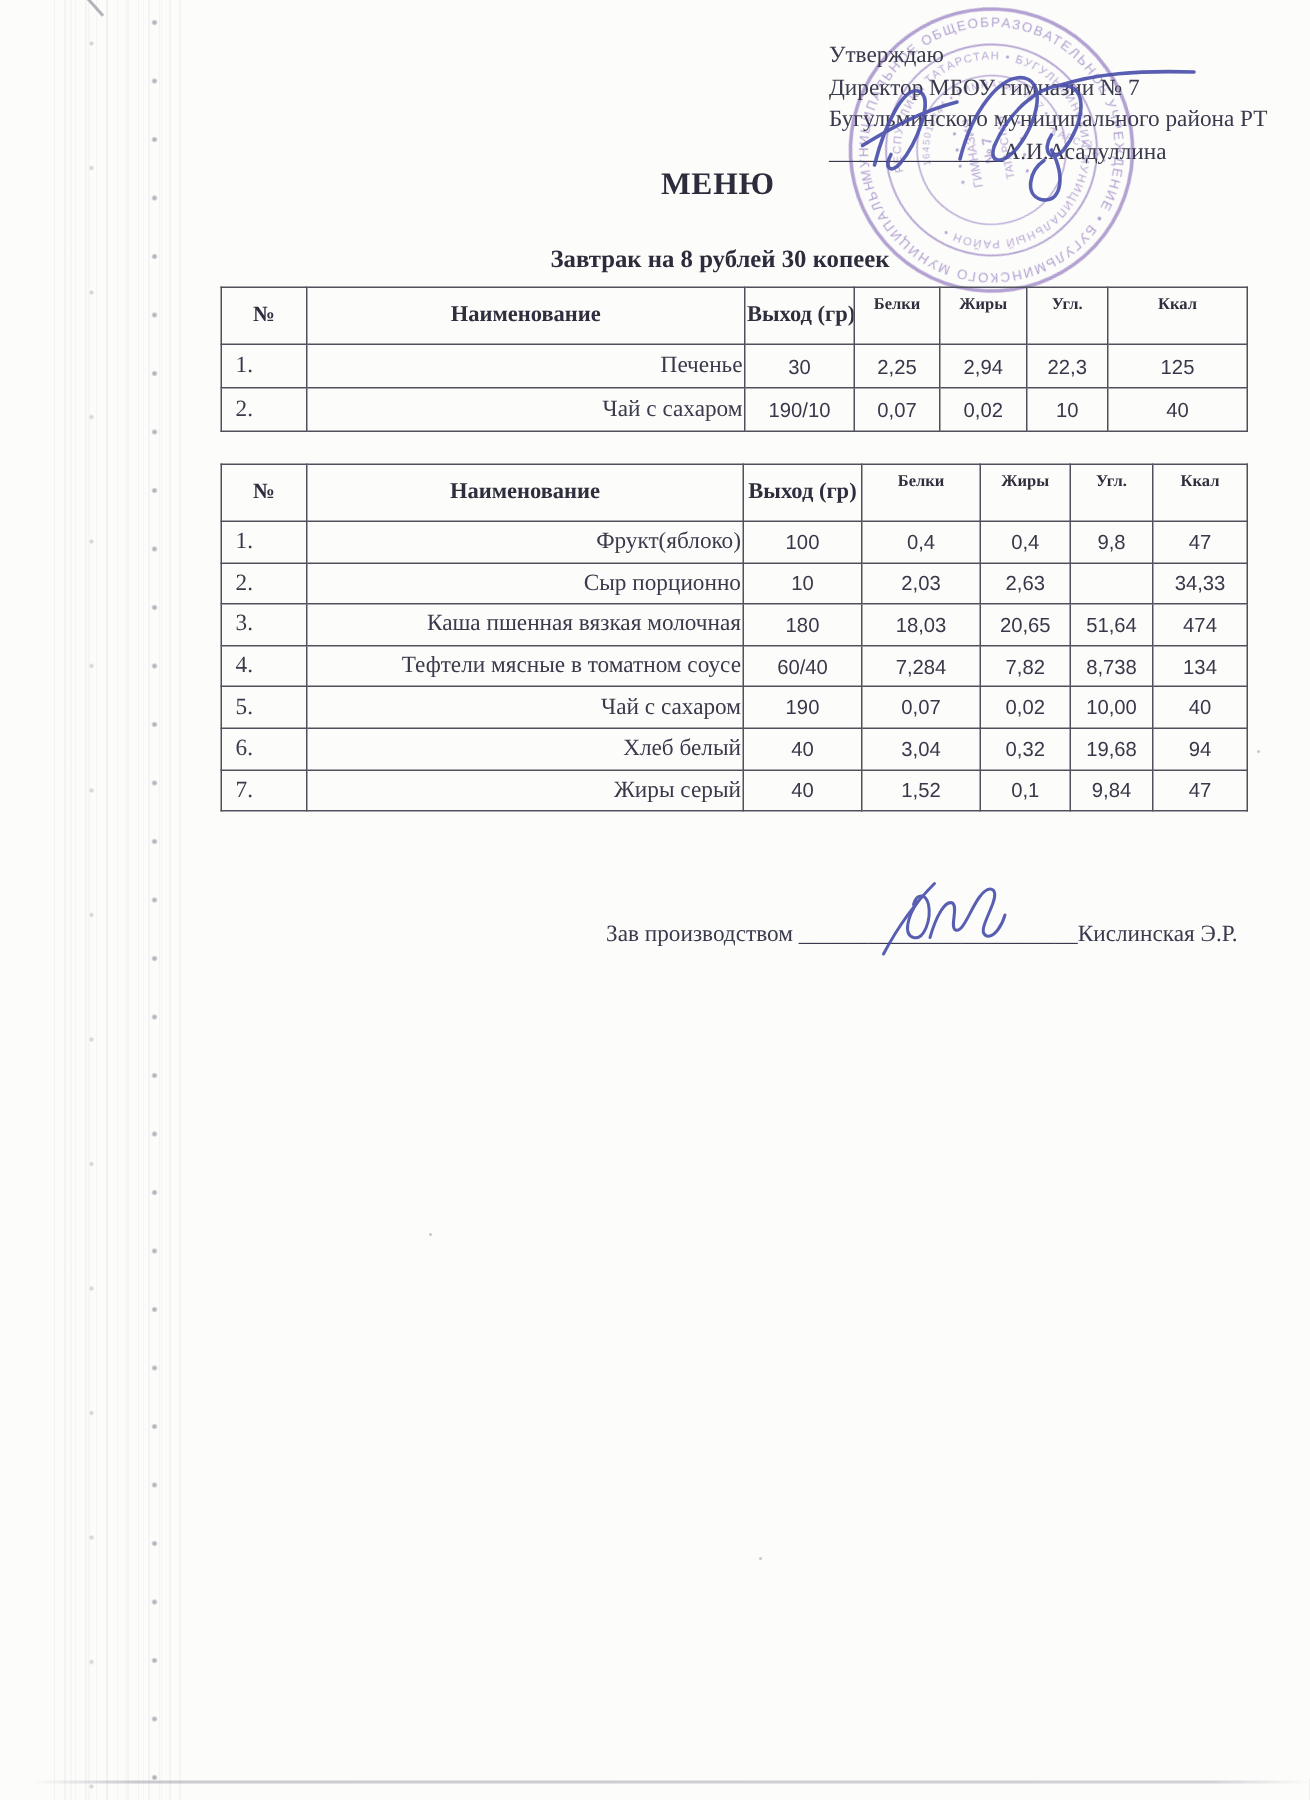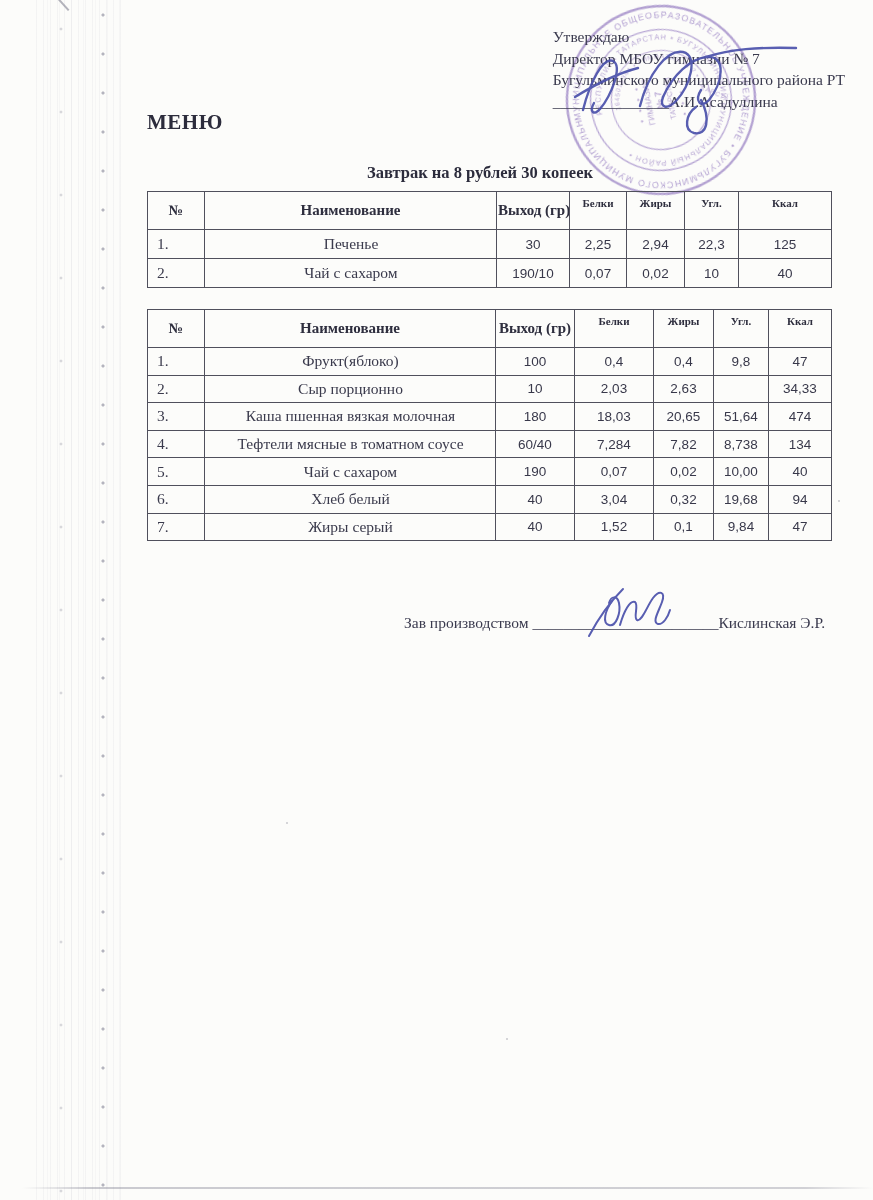--- a/index.html
+++ b/index.html
@@ -37,21 +37,21 @@
   .speck{position:absolute;width:2px;height:2px;border-radius:50%;background:rgba(100,100,120,.35);}
 
   
   .approval{
     position:absolute;top:26px;right:28px;text-align:left;
     font-size:15.5px;line-height:21.5px;white-space:nowrap;color:#3a3a4e;
   }
   .approval .uline{letter-spacing:0;}
 
   
-  .title-block{position:absolute;left:147px;top:110px;width:663px;text-align:left;}
+  .title-block{position:absolute;left:147px;top:110px;width:663px;text-align:center;}
   .menu-title{font-size:21px;font-weight:bold;letter-spacing:.5px;color:#2c2c3c;}
   .menu-date{font-size:15.5px;margin-top:3px;color:#3a3a4e;}
   .menu-date .ul{text-decoration:underline;text-underline-offset:3px;}
 
   
   .table-section{position:absolute;left:147px;width:666px;}
   .section-1{top:163px;}
   .section-2{top:301px;}
   .table-caption{font-size:16.5px;font-weight:bold;text-align:center;color:#2c2c3c;}
   table.menu-table{
@@ -64,21 +64,21 @@
     font-size:15px;font-weight:bold;color:#2e2e3e;height:31px;vertical-align:middle;text-align:center;
   }
   .menu-table th.c3,.menu-table th.c4,.menu-table th.c5,.menu-table th.c6{
     font-size:11px;vertical-align:top;padding-top:5px;
   }
   .menu-table th.c0{font-size:14.5px;}
   .menu-table td{
     font-size:15.5px;color:#3a3a4c;vertical-align:middle;
   }
   .menu-table td.c0{padding-left:9px;text-align:left;}
-  .menu-table td.c1{padding-left:2px;text-align:center;}
+  .menu-table td.c1{padding-left:2px;text-align:right;}
   .menu-table td.c2,.menu-table td.c3,.menu-table td.c4,.menu-table td.c5,.menu-table td.c6{
     text-align:center;font-family:"Liberation Sans",sans-serif;font-size:13.5px;color:#38384a;
   }
   .tbl-0 td{height:26px;}
   .tbl-1 td{height:24.6px;}
   .tbl-0 .c0{width:54px}.tbl-0 .c1{width:289px}.tbl-0 .c2{width:70px}
   .tbl-0 .c3{width:54px}.tbl-0 .c4{width:55px}.tbl-0 .c5{width:51px}.tbl-0 .c6{width:90px}
   .tbl-1 .c0{width:54px}.tbl-1 .c1{width:288px}.tbl-1 .c2{width:76px}
   .tbl-1 .c3{width:76px}.tbl-1 .c4{width:57px}.tbl-1 .c5{width:52px}.tbl-1 .c6{width:60px}
 

